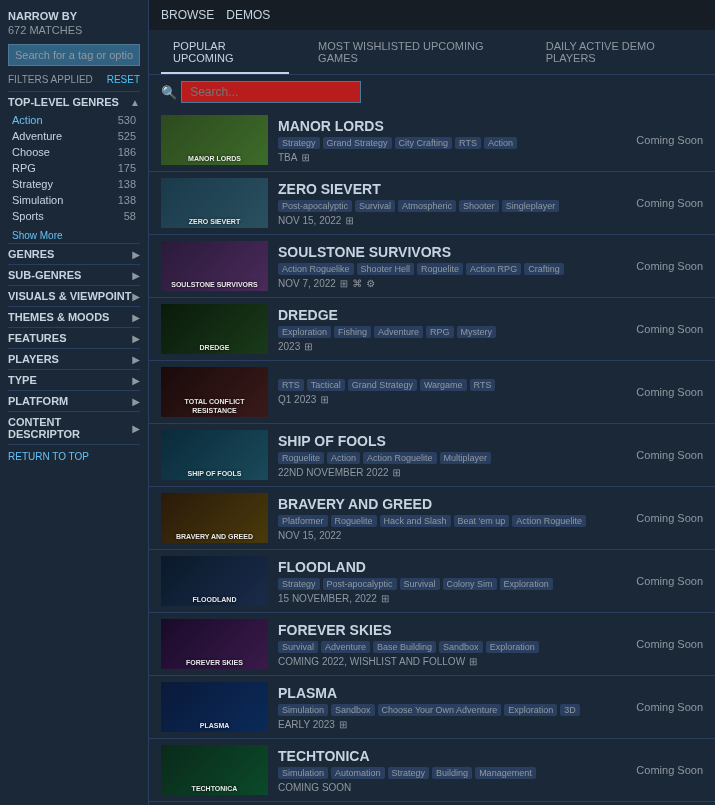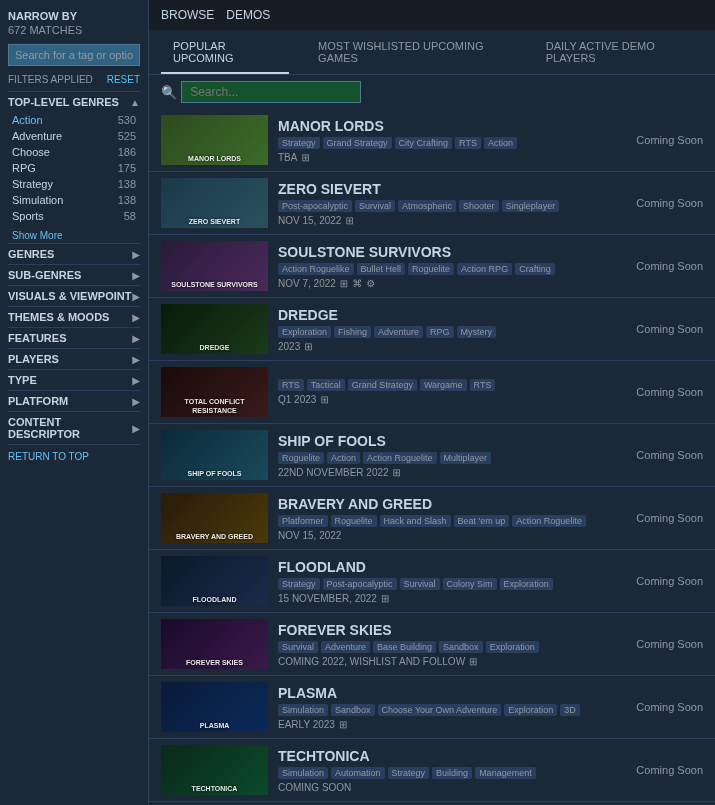--- a/index.html
+++ b/index.html
@@ -145,21 +145,21 @@
       align-items: center;
       padding: 6px 12px;
       background: #1b2838;
     }
     .search-icon {
       color: #8f98a0;
       margin-right: 4px;
       font-size: 13px;
     }
     .search-input {
-      background: #14532d;
+      background: #b91c1c;
       border: 1px solid #4c7998;
       color: #c6d4df;
       font-size: 12px;
       padding: 3px 8px;
       width: 180px;
     }
     .games-list {
       overflow-y: auto;
     }
     .game-row {
@@ -392,21 +392,21 @@
     <div class="game-status">Coming Soon</div>
   </div>
         <div class="game-row">
     <div class="game-thumbnail thumb-soul">
       <div class="thumb-label">SOULSTONE SURVIVORS</div>
     </div>
     <div class="game-info">
       <div class="game-title">SOULSTONE SURVIVORS</div>
       <div class="game-tags">
               <span class="tag">Action Roguelike</span>
-              <span class="tag">Bullet Hell</span>
+              <span class="tag">Shooter Hell</span>
               <span class="tag">Roguelite</span>
               <span class="tag">Action RPG</span>
               <span class="tag">Crafting</span>
             </div>
       <div class="game-date">
         NOV 7, 2022 <span class="platform-icon">⊞</span><span class="platform-icon">⌘</span><span class="platform-icon">⚙</span>
       </div>
     </div>
     <div class="game-status">Coming Soon</div>
   </div>

